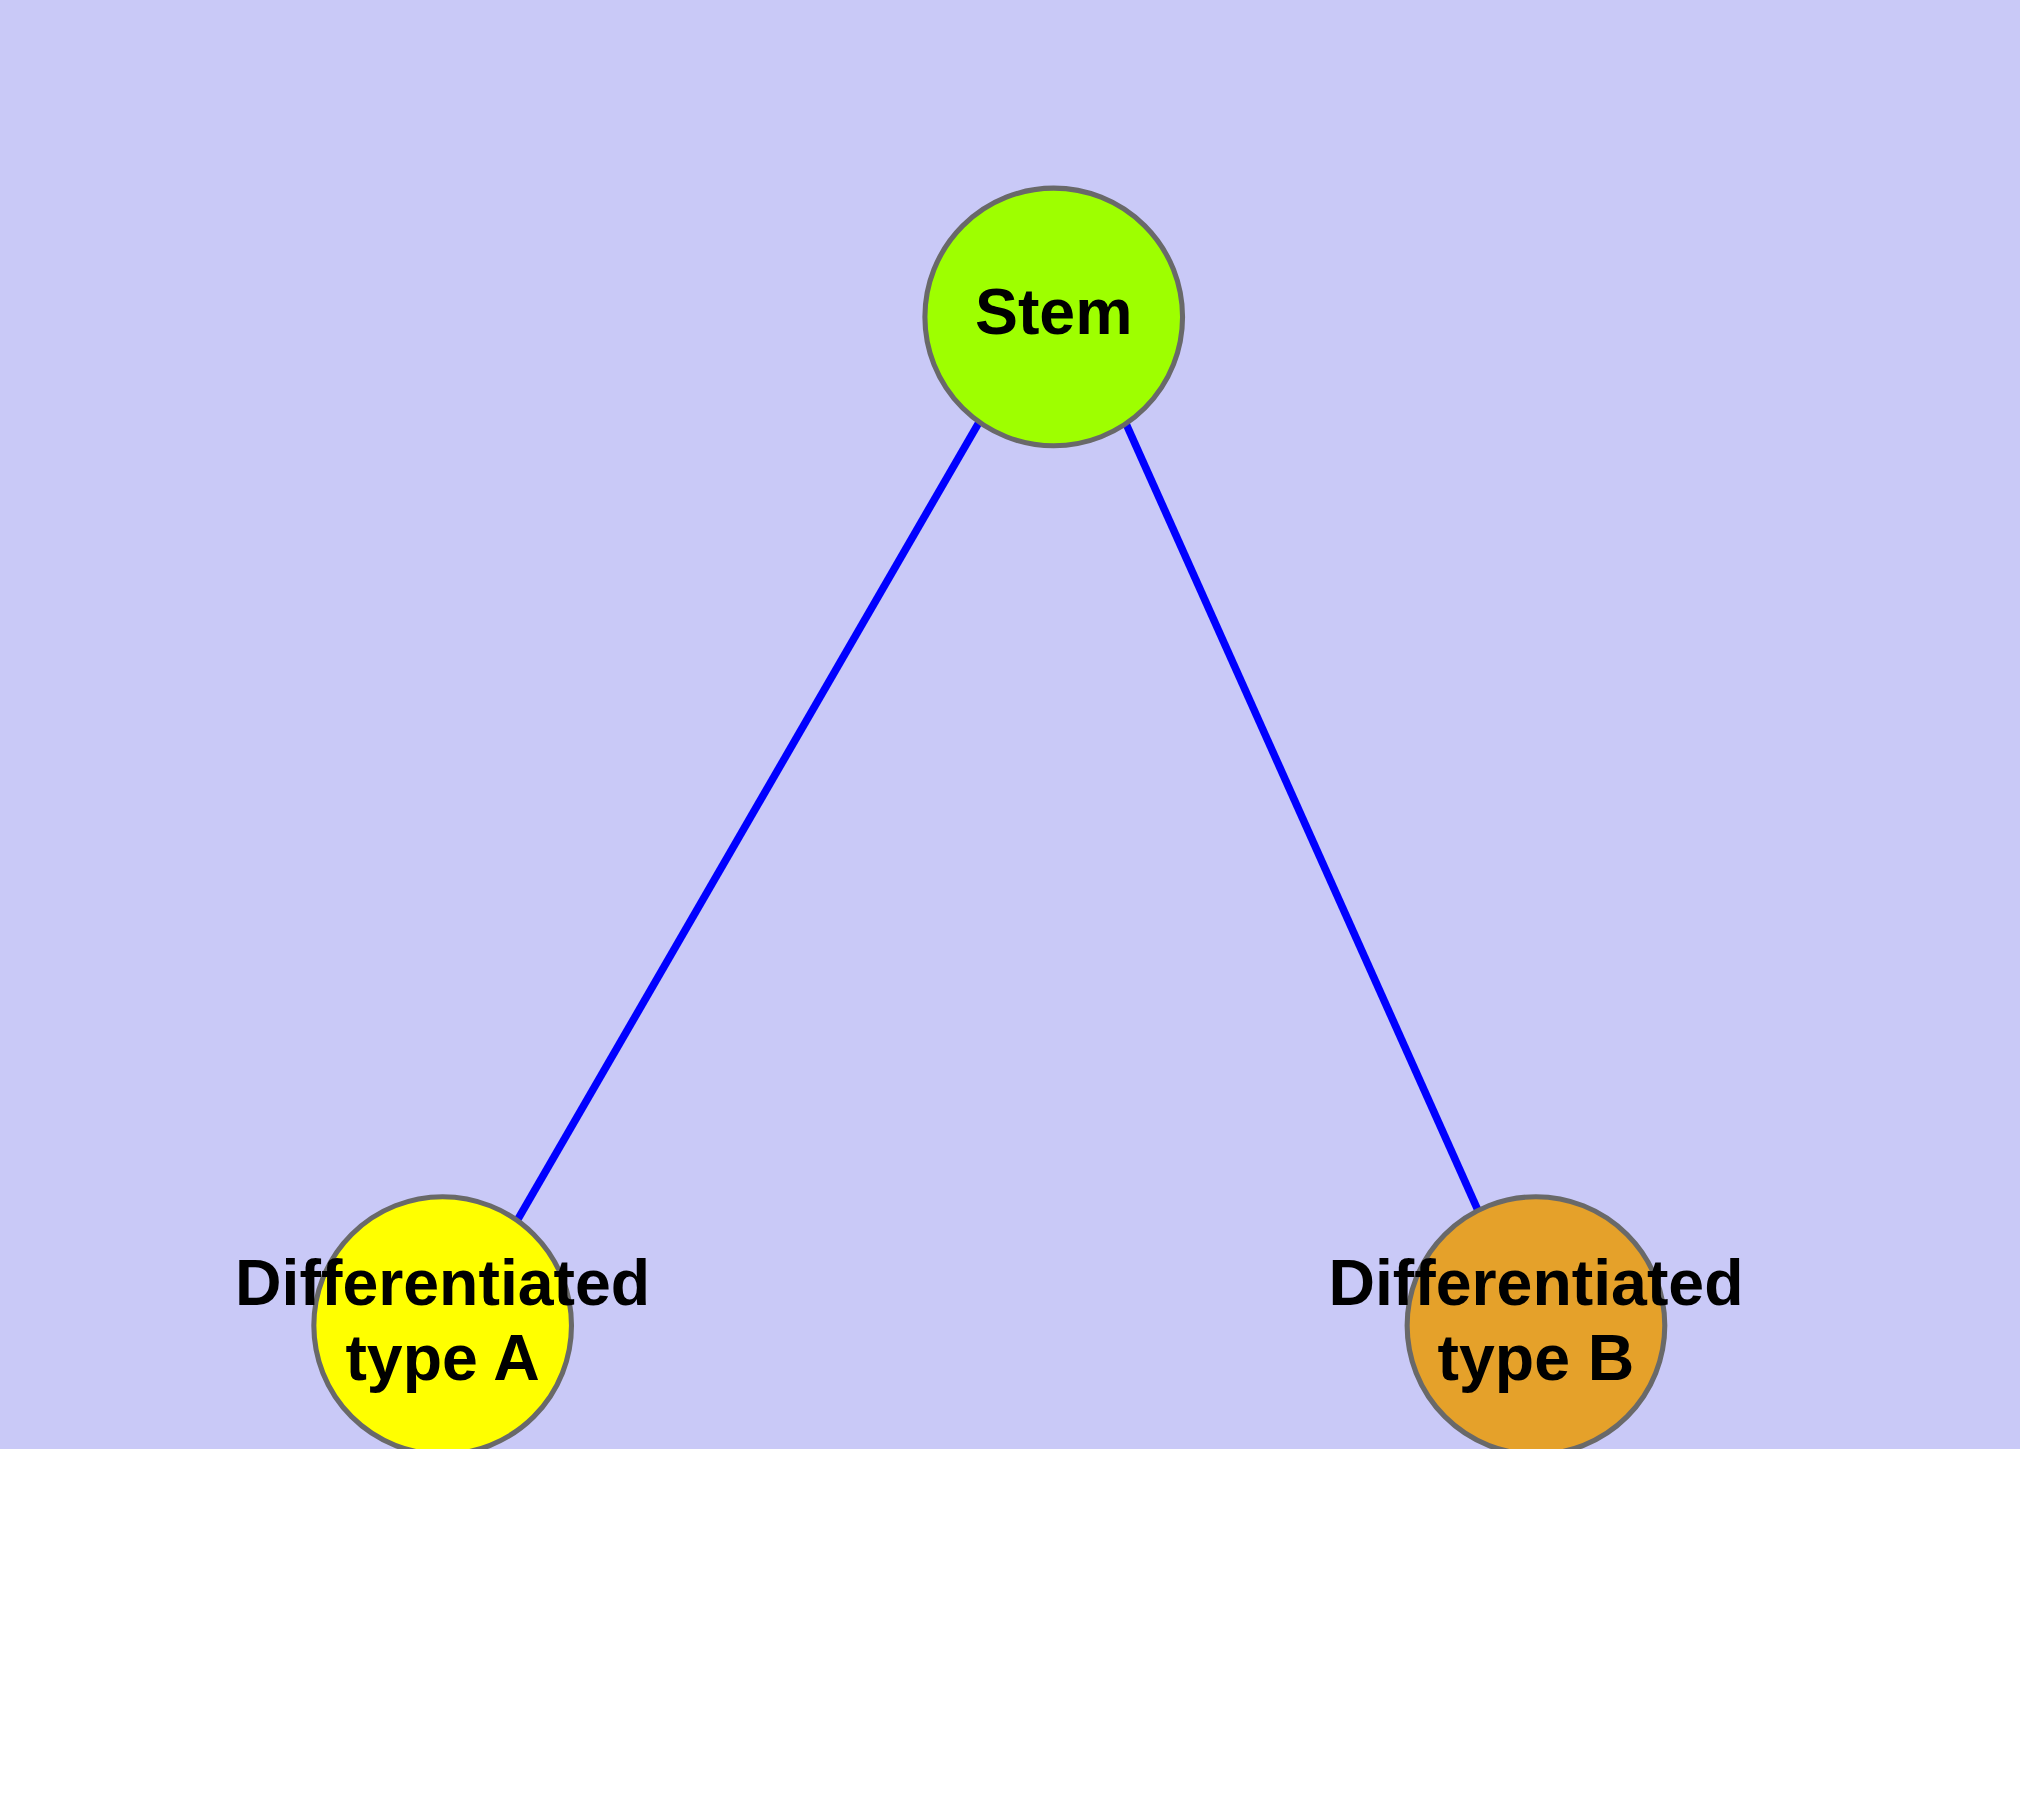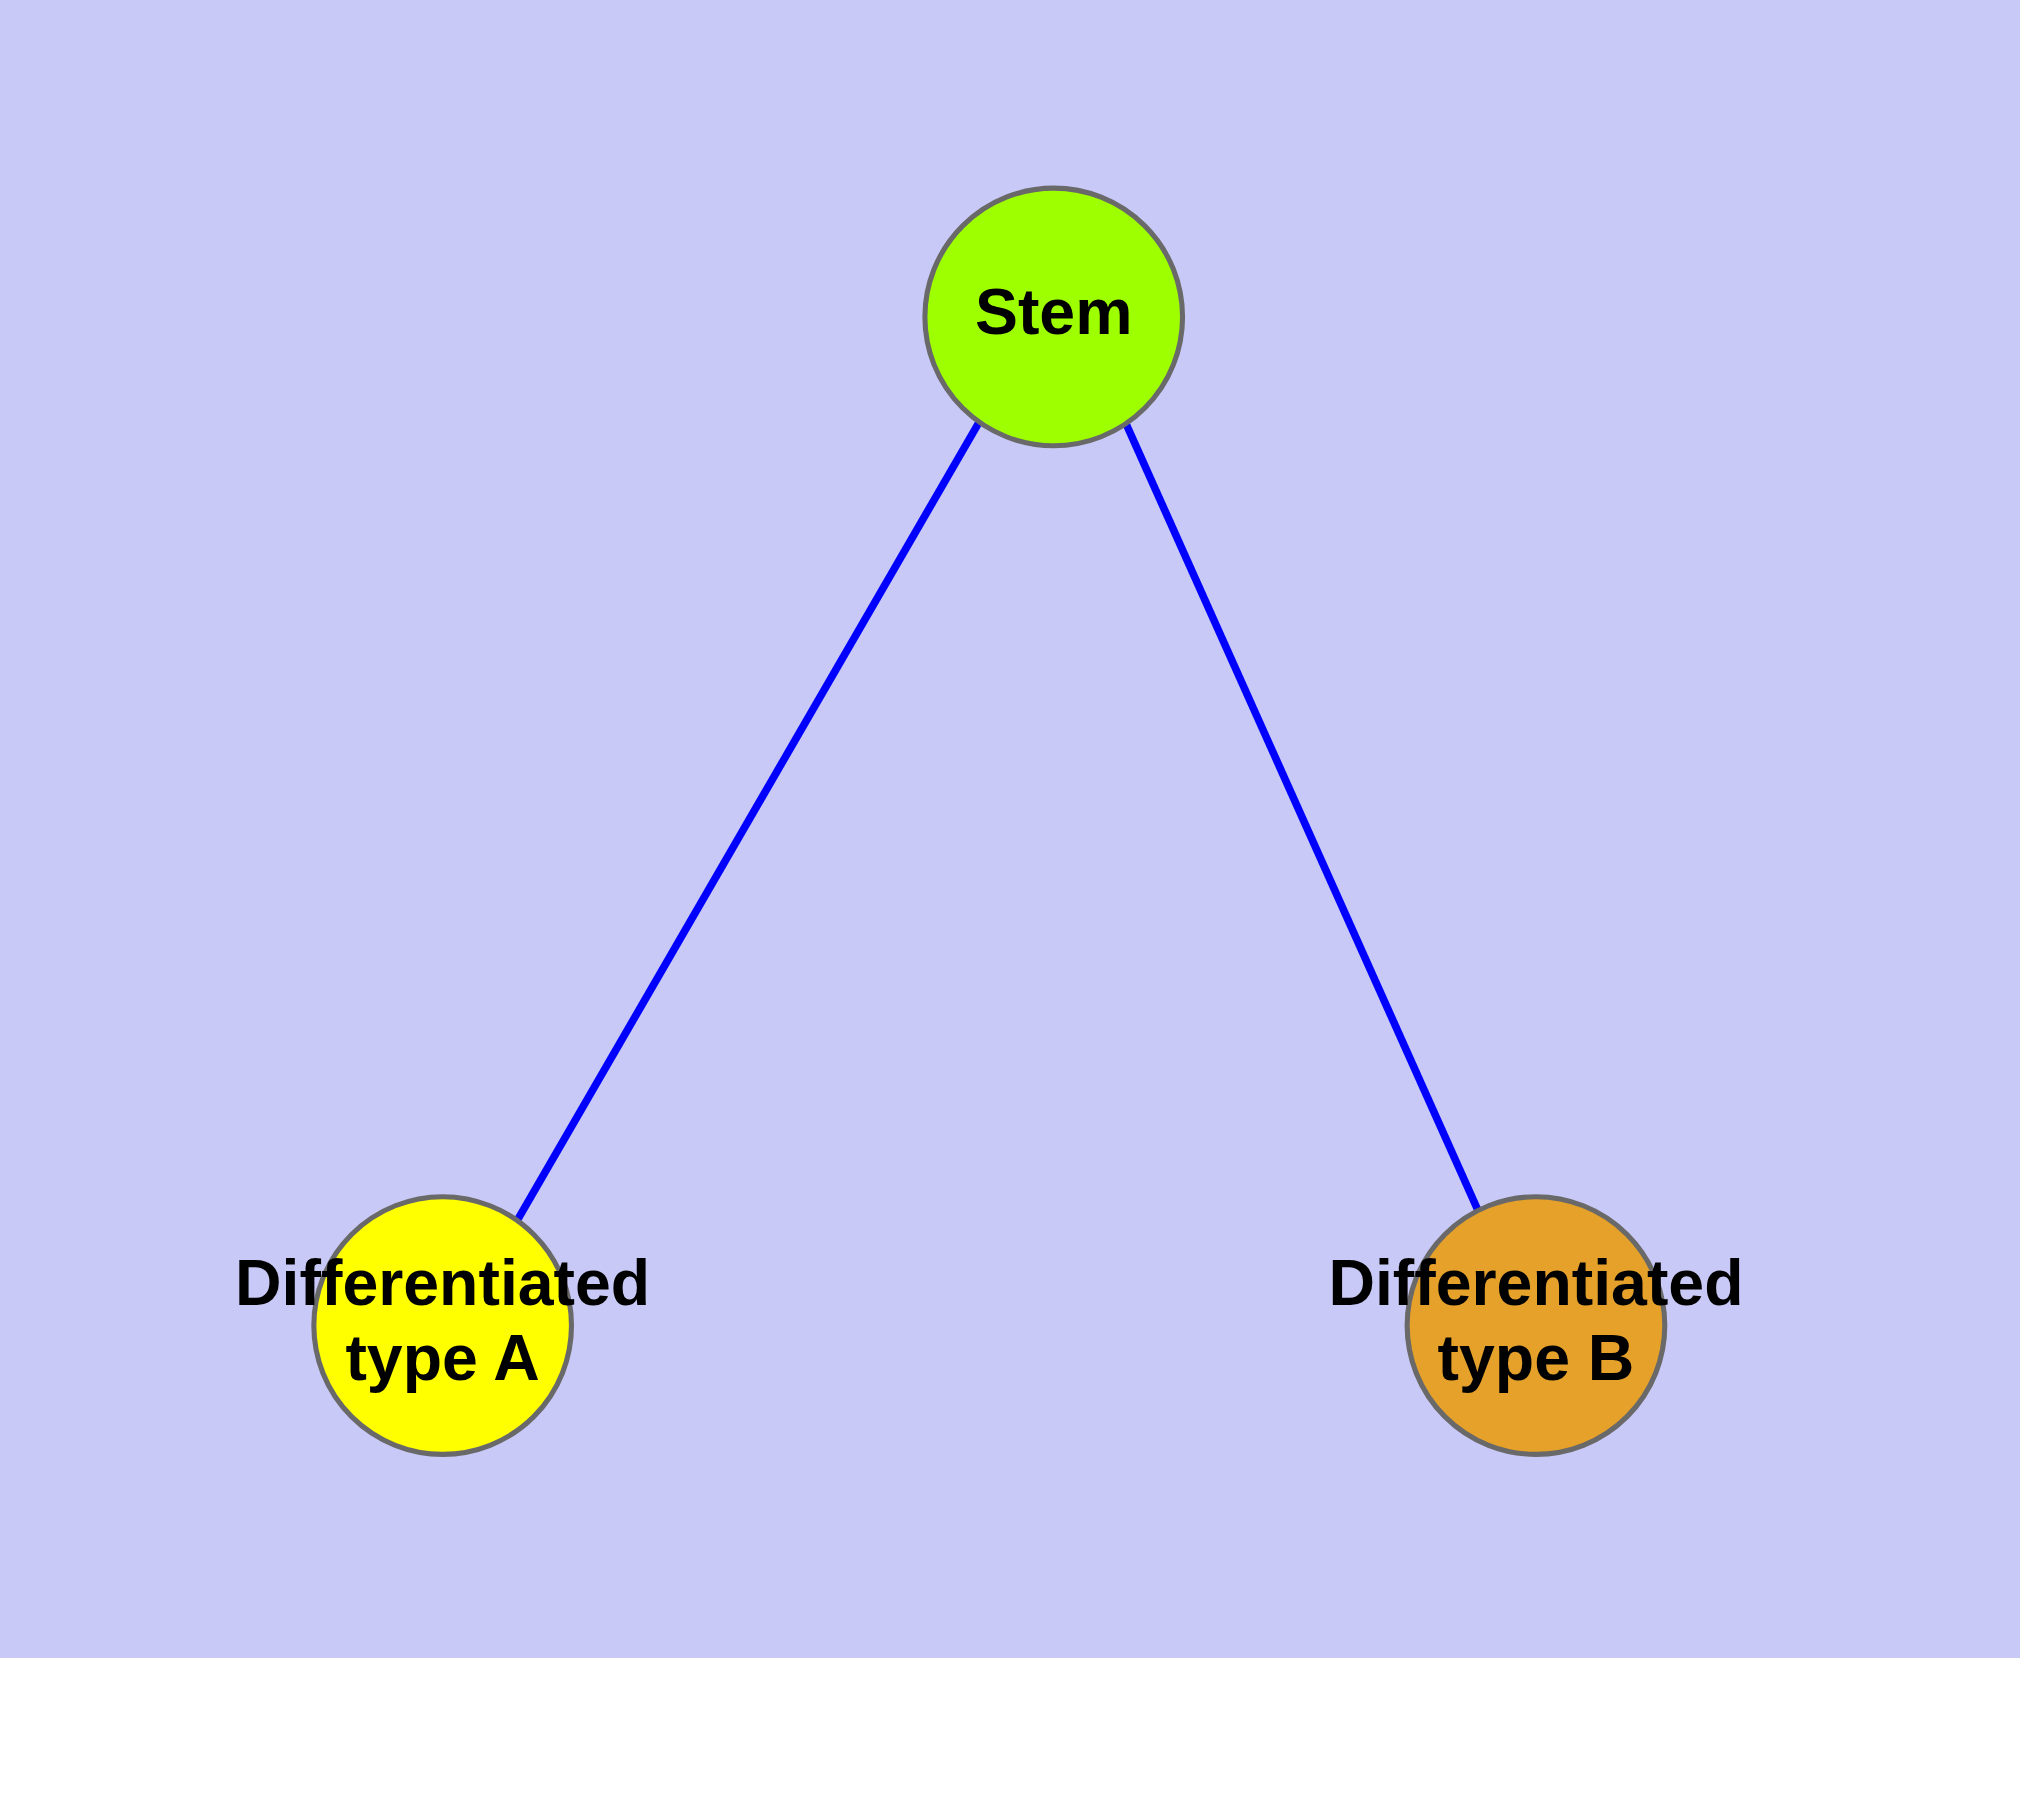--- a/index.html
+++ b/index.html
@@ -6,21 +6,21 @@
     margin: 0;
     padding: 0;
     background: #ffffff;
   }
   body {
     font-family: "Liberation Sans", sans-serif;
   }
   #canvas {
     position: relative;
     width: 2021px;
-    height: 1658px;
+    height: 1449px;
     overflow: hidden;
   }
   #graph-svg {
     position: absolute;
     top: 0;
     left: 0;
     width: 2021px;
     height: 1812px;
     display: block;
   }

